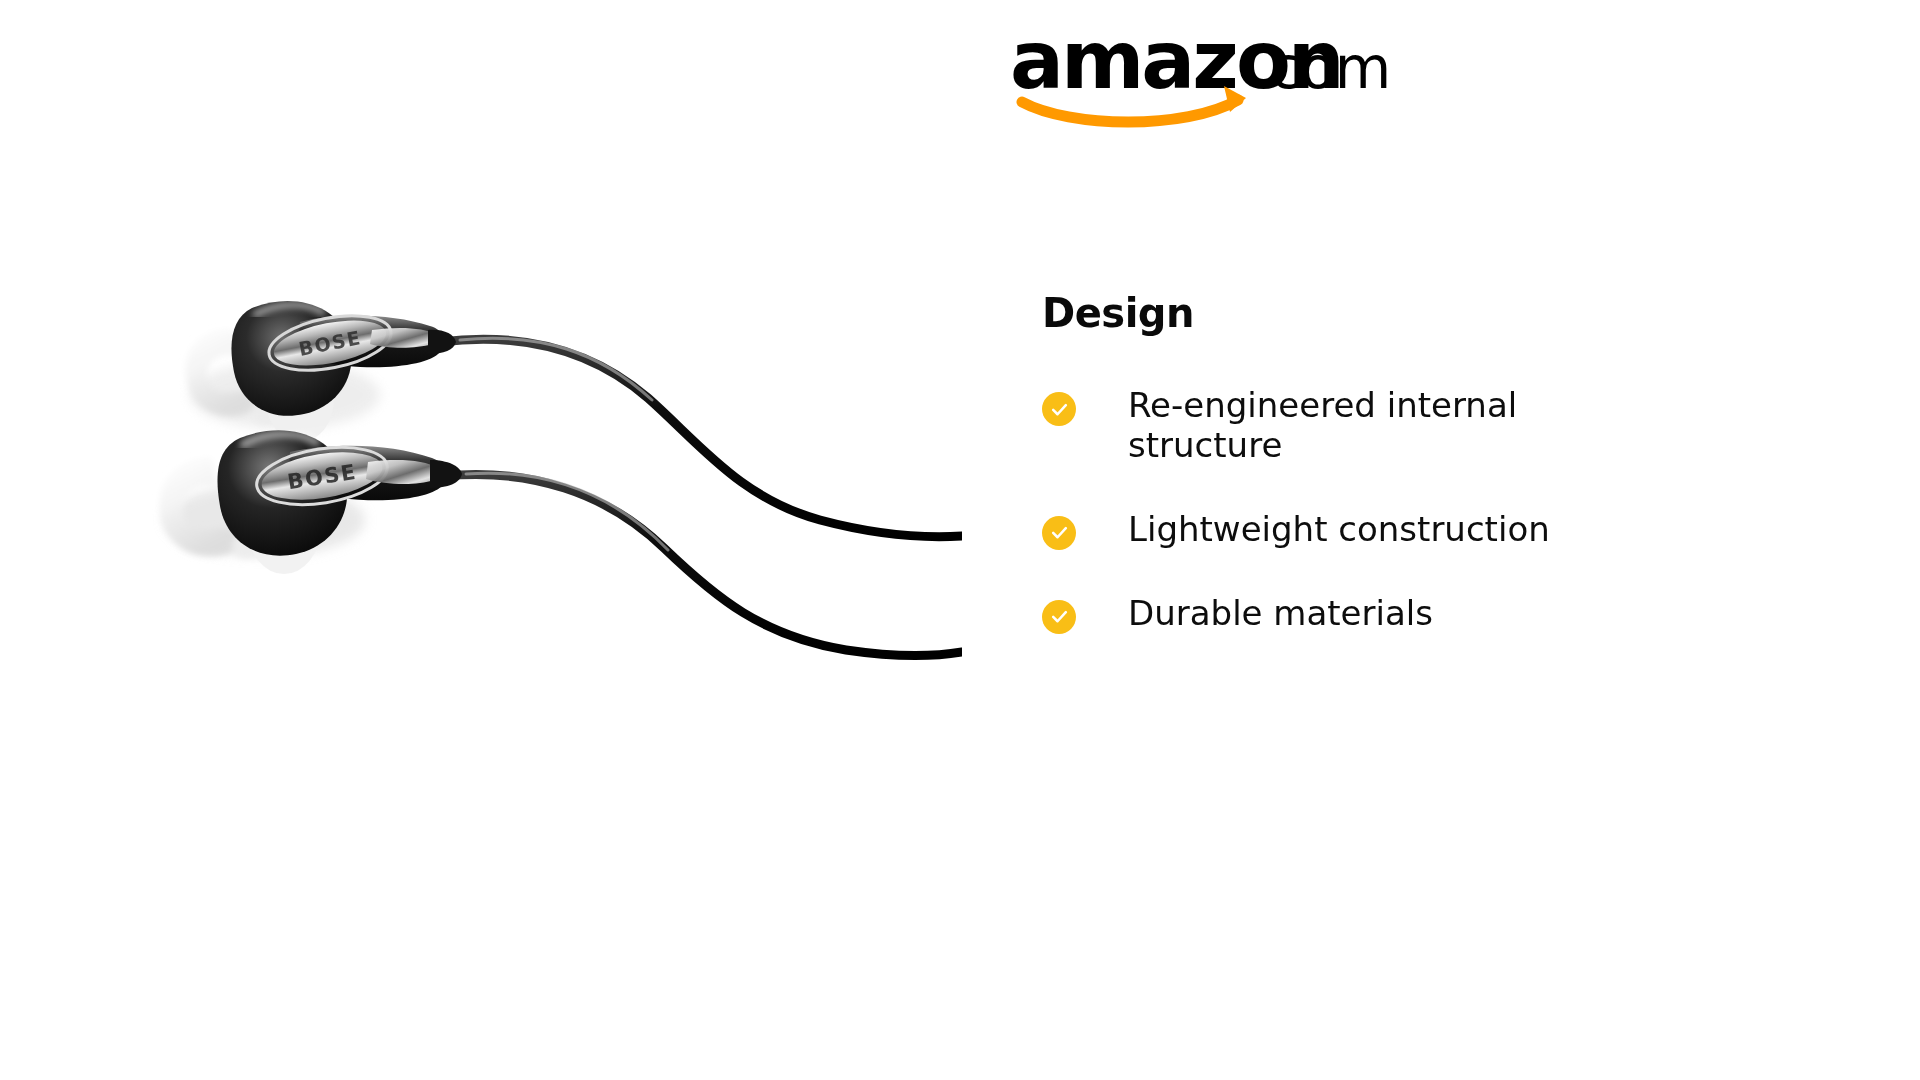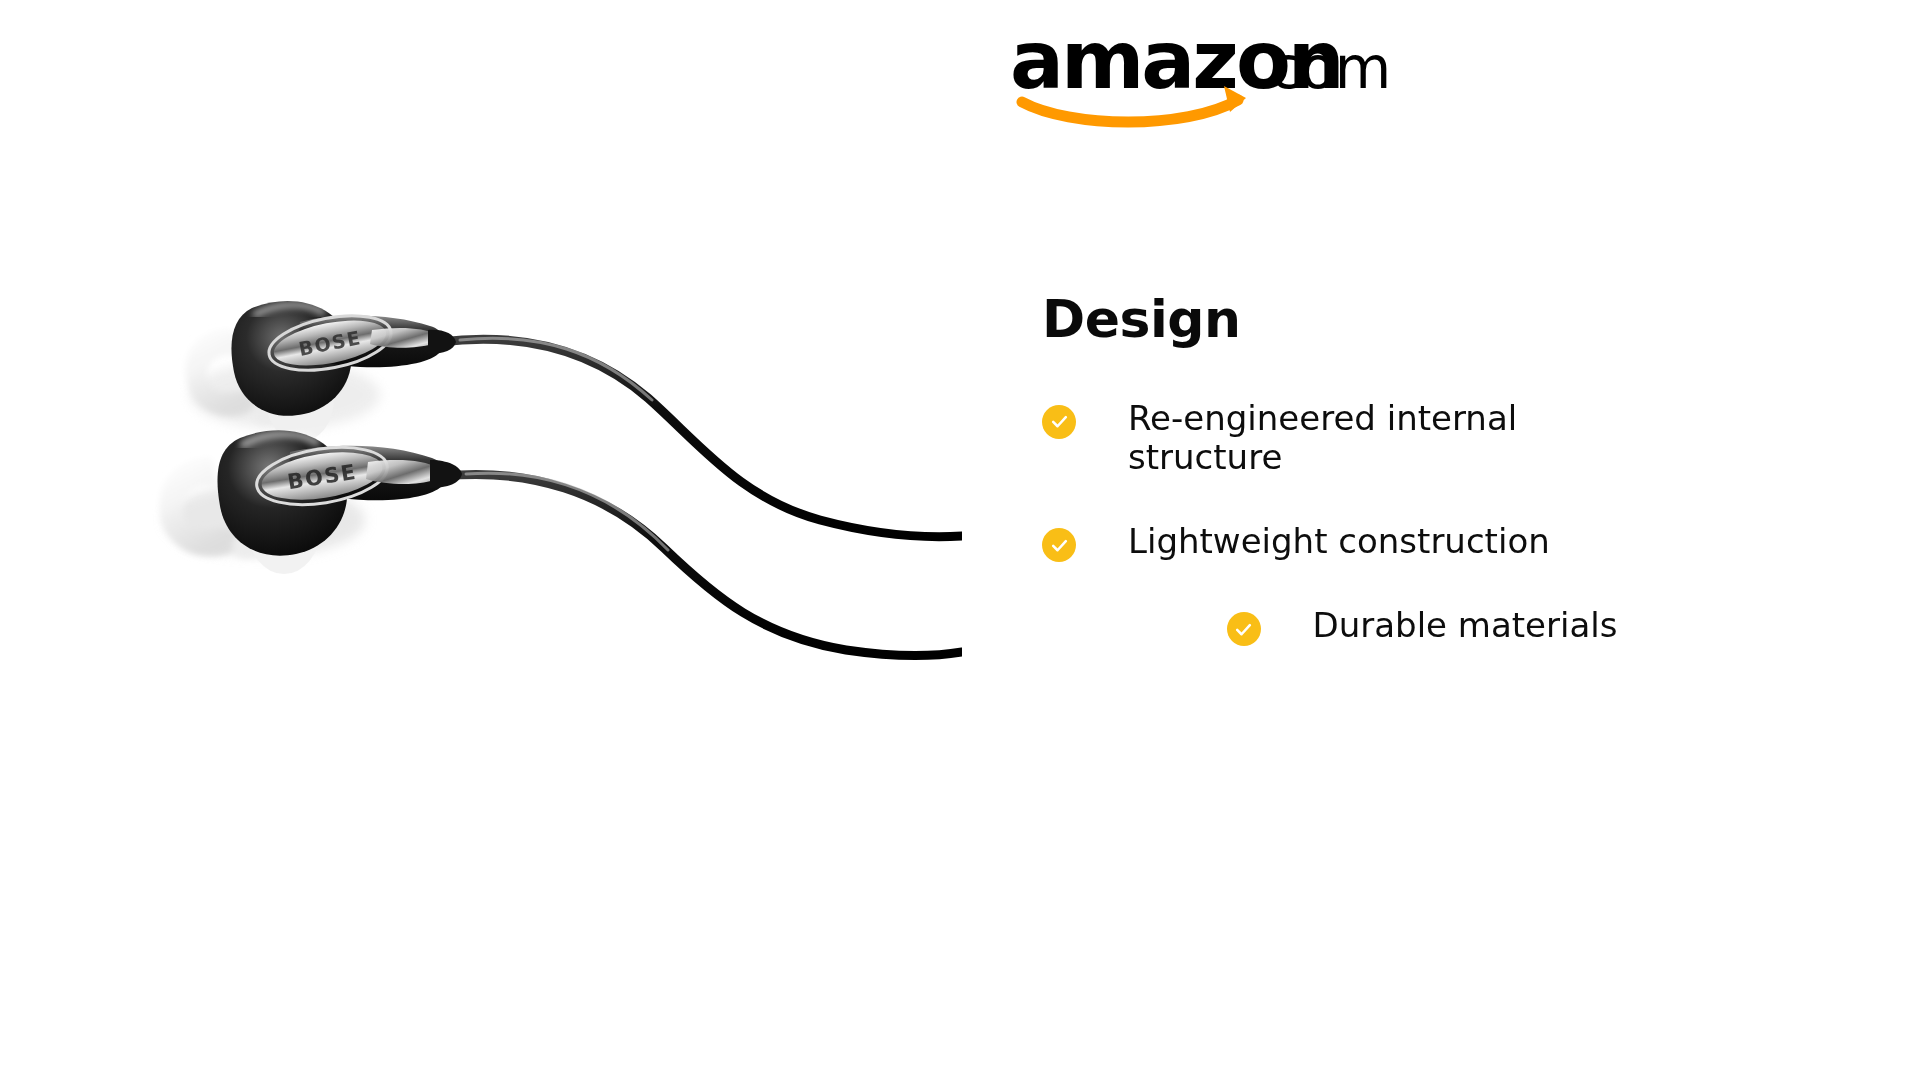--- a/index.html
+++ b/index.html
@@ -28,34 +28,34 @@
   }
   .product-photo svg{ display:block; }
 
   
   .content-col{
     position:absolute;
     left:1042px; top:292px;
     width:760px;
   }
   .section-title{
-    font-size:52px;
+    font-size:40px;
     font-weight:bold;
     color:#0a0a0a;
     letter-spacing:-0.5px;
     line-height:1.05;
     margin-bottom:52px;
   }
   .feature-list{ list-style:none; }
   .feature-item{
     display:flex;
     align-items:flex-start;
     margin-bottom:44px;
   }
-  .feature-item:last-child{ margin-bottom:0;justify-content:center; }
+  .feature-item:last-child{ margin-bottom:0; }
 
   .check-badge{
     flex:0 0 auto;
     width:34px; height:34px;
     border-radius:50%;
     background:#F9BE16;
     display:flex;
     align-items:center;
     justify-content:center;
     margin-top:6px;

